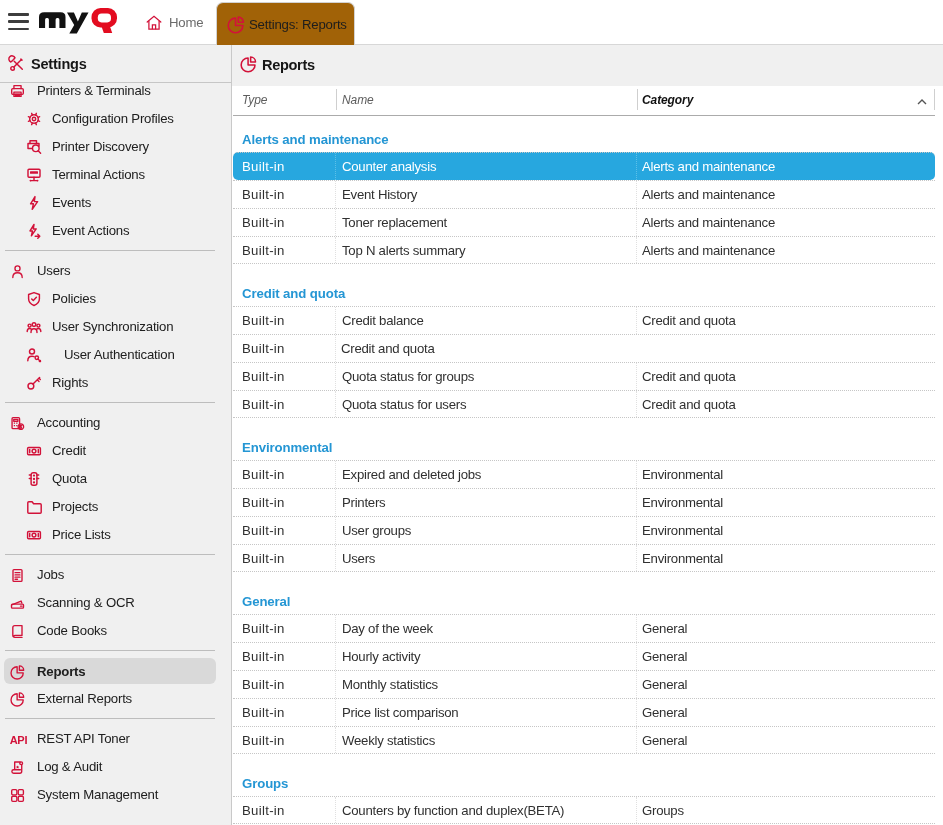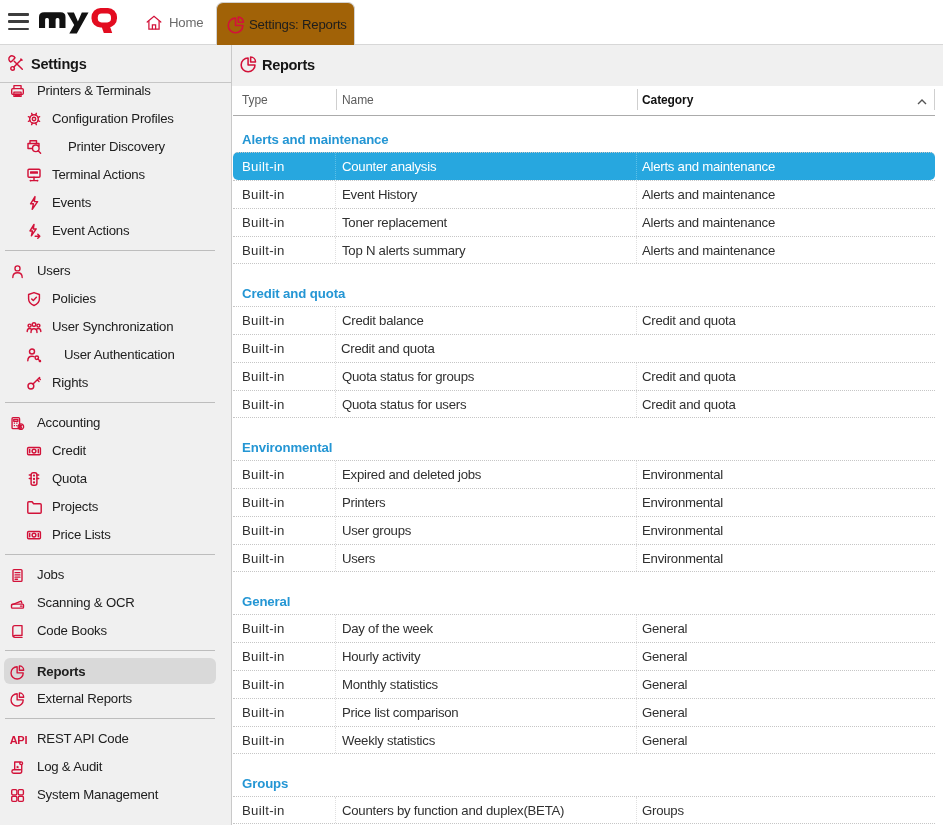--- a/index.html
+++ b/index.html
@@ -16,21 +16,21 @@
 #sbhead b { position:absolute; left:31px; top:11px; font-size:14.5px; letter-spacing:-0.2px; color:#161616; }
 #sblist { position:absolute; left:0; top:0; width:230px; height:776px; overflow:hidden; }
 .it { position:absolute; left:0; width:230px; height:28px; font-size:13.2px; letter-spacing:-0.2px; color:#202020; }
 .it span { position:absolute; top:6px; }
 .it.sel { left:4px; width:212px; background:#d9d9d9; border-radius:6px; font-weight:bold; margin-top:1px; height:26px; }
 .it.sel svg, .it.sel span { margin-left:-4px; }
 .sep { position:absolute; left:5px; width:210px; height:1px; background:#bdbdbd; }
 #band { position:absolute; left:232px; top:44px; width:711px; height:42px; background:#f0f0f0; z-index:1; }
 #band b { position:absolute; left:30px; top:13px; font-size:14.6px; letter-spacing:-0.35px; color:#161616; }
 #thead { position:absolute; left:233px; top:86px; width:702px; height:30px; border-bottom:1px solid #ababab; font-size:12px; letter-spacing:-0.1px; color:#5d5d5d; }
-#thead .h { position:absolute; top:7px; }
+#thead .h { position:absolute; top:7px;font-style:italic; }
 #thead .vl { position:absolute; top:3px; height:21px; width:1px; background:#cfcfcf; }
 #tbl { position:absolute; left:233px; top:116px; width:702px; }
 .gt { height:26px; line-height:27px; padding-left:9px; color:#2496d4; font-weight:bold; font-size:13.2px; letter-spacing:-0.1px; }
 .row { display:flex; height:28px; line-height:28px; font-size:13.2px; letter-spacing:-0.25px; color:#303030; border-top:1px dotted #c6c6c6; }
 .grp .row:last-child { border-bottom:1px dotted #c6c6c6; }
 .c1 { width:102.5px; padding-left:9px; border-right:1px dotted #e0e0e0; letter-spacing:0.3px; }
 .c2 { width:301px; padding-left:6.5px; border-right:1px dotted #e0e0e0; }
 .c3 { flex:1; padding-left:5.5px; }
 .selrow { background:#27a7df; color:#fff; border-radius:5px; }
 .selrow .c1,.selrow .c2 { border-right-color:#5cc0e8; }
@@ -107,21 +107,21 @@
         </svg>
         <span style="left:52px">Configuration Profiles</span>
       </div>
 <div class="it sub" style="top:88.30000000000001px">
         <svg style="position:absolute;left:25.5px;top:6.0px;overflow:visible" width="16" height="16" viewBox="0 0 16 16">
           <path fill="none" stroke="#d21239" stroke-width="1.45" stroke-linecap="round" stroke-linejoin="round" d="M4 4.5V1.8h6.5V4.5"></path>
           <path fill="none" stroke="#d21239" stroke-width="1.45" stroke-linecap="round" stroke-linejoin="round" d="M6 9.5H2V4.5h11v2.5"></path>
           <circle fill="none" stroke="#d21239" stroke-width="1.45" stroke-linecap="round" stroke-linejoin="round" cx="9.8" cy="9.3" r="3.3"></circle>
           <path fill="none" stroke="#d21239" stroke-width="1.45" stroke-linecap="round" stroke-linejoin="round" d="M12.2 11.8L14.6 14.2"></path>
         </svg>
-        <span style="left:68px">Printer Discovery</span>
+        <span style="left:52px">Printer Discovery</span>
       </div>
 <div class="it sub" style="top:116.30000000000001px">
         <svg style="position:absolute;left:25.5px;top:6.0px;overflow:visible" width="16" height="16" viewBox="0 0 16 16">
           <rect fill="none" stroke="#d21239" stroke-width="1.45" stroke-linecap="round" stroke-linejoin="round" x="2" y="2.2" width="12" height="8" rx="1"></rect>
           <rect fill="#d21239" stroke="none" x="4" y="4.2" width="8" height="2.6" rx="0.5"></rect>
           <path fill="none" stroke="#d21239" stroke-width="1.45" stroke-linecap="round" stroke-linejoin="round" d="M8 10.2v3.4M4.5 13.6h7M8 10.2v2"></path>
           <circle fill="#d21239" stroke="none" cx="4.5" cy="13.6" r="0.9"></circle>
           <circle fill="#d21239" stroke="none" cx="11.5" cy="13.6" r="0.9"></circle>
         </svg>
         <span style="left:52px">Terminal Actions</span>
@@ -259,21 +259,21 @@
           <path fill="none" stroke="#d21239" stroke-width="1.45" stroke-linecap="round" stroke-linejoin="round" d="M7.6 1.9 A6.5 6.5 0 1 0 14.1 8.4 L7.6 8.4 Z"></path>
           <path fill="none" stroke="#d21239" stroke-width="1.45" stroke-linecap="round" stroke-linejoin="round" d="M10 5.6 V1 A4.6 4.6 0 0 1 14.6 5.6 Z"></path>
         </svg>
         <span style="left:37px">External Reports</span>
       </div>
 <div class="sep" style="top:672.5px"></div>
 <div class="it" style="top:680.3px">
         <svg style="position:absolute;left:10px;top:6.5px;overflow:visible" width="15" height="15" viewBox="0 0 16 16">
           <text x="-0.4" y="12.3" font-family="Liberation Sans,sans-serif" font-size="11.8" font-weight="bold" fill="#d21239" letter-spacing="-0.3">API</text>
         </svg>
-        <span style="left:37px">REST API Code</span>
+        <span style="left:37px">REST API Toner</span>
       </div>
 <div class="it" style="top:708.3px">
         <svg style="position:absolute;left:10px;top:6.5px;overflow:visible" width="15" height="15" viewBox="0 0 16 16">
           <path fill="none" stroke="#d21239" stroke-width="1.45" stroke-linecap="round" stroke-linejoin="round" d="M10.9 2.1 H5 V10.5 M12.5 5 V12 c0 1.3-.8 2.1-2 2.1 H3.9 c-1.1 0-1.9-.8-1.9-1.9 0-1 .8-1.8 1.8-1.8 h7.3"></path>
           <circle fill="none" stroke="#d21239" stroke-width="1.45" stroke-linecap="round" stroke-linejoin="round" cx="11.9" cy="3.5" r="1.5"></circle>
           <path fill="#d21239" stroke="none" d="M8.1 5.9 l.55 1.1 1.2.12-.9.85.25 1.2-1.1-.6-1.1.6.25-1.2-.9-.85 1.2-.12 Z"></path>
         </svg>
         <span style="left:37px">Log &amp; Audit</span>
       </div>
 <div class="it" style="top:736.3px">

